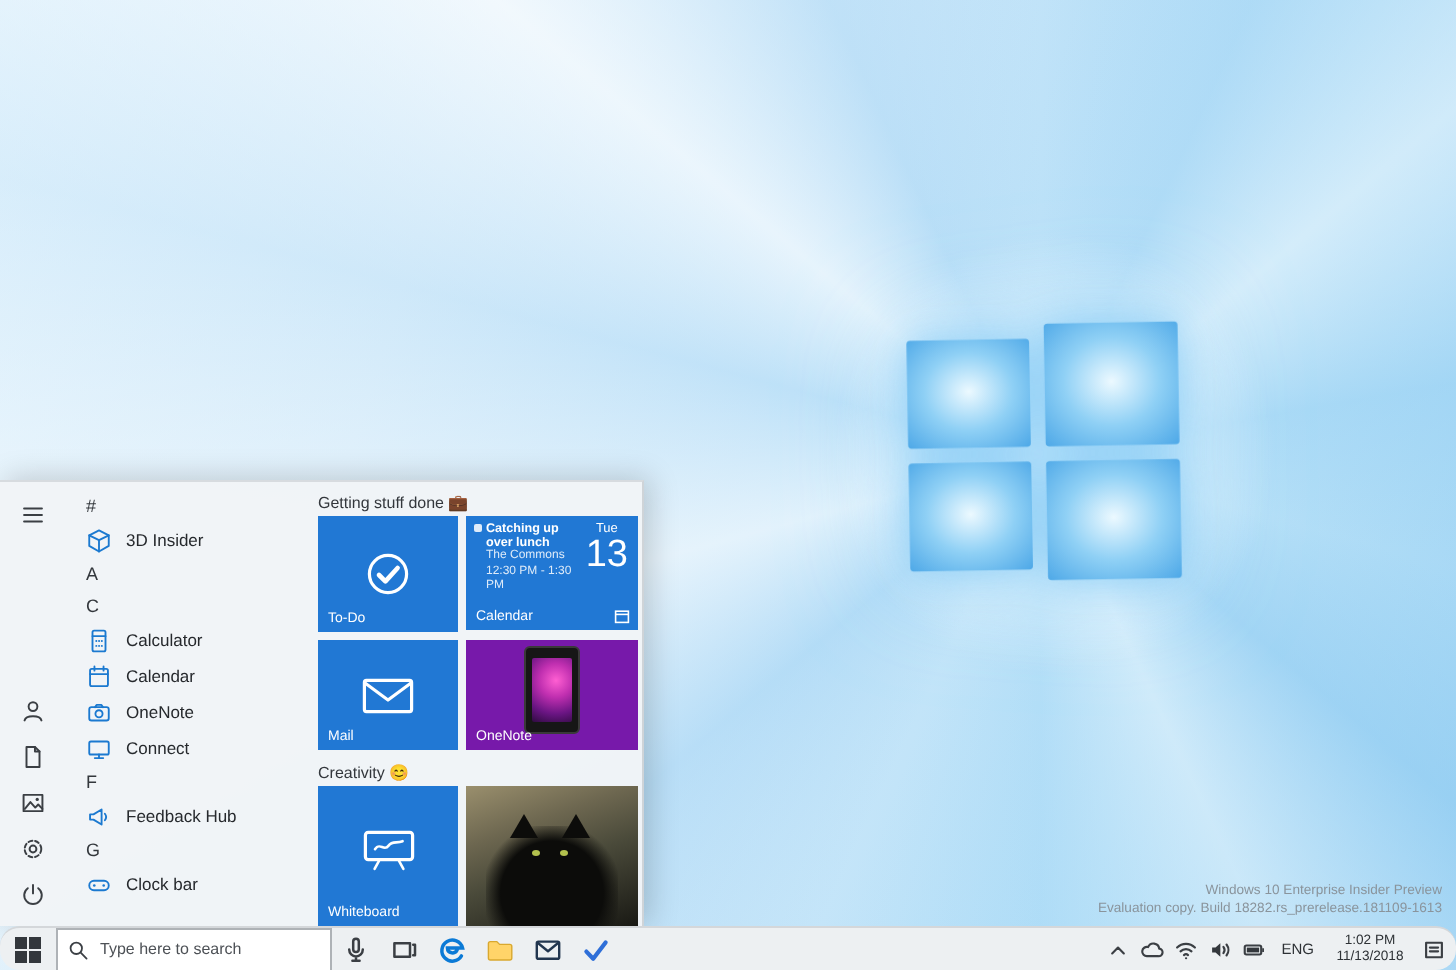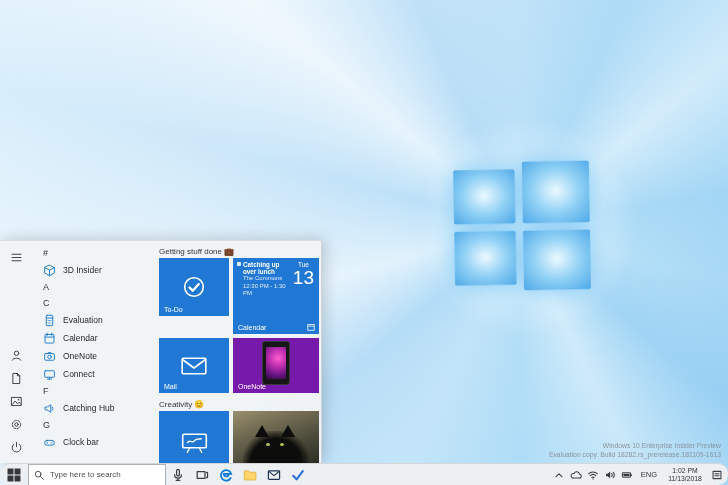--- a/index.html
+++ b/index.html
@@ -48,21 +48,21 @@
 
   .tiles{flex:1;padding:4px 2px 0 6px;position:relative;}
   .group-title{height:13px;font-size:8px;color:#33373c;display:flex;align-items:center;cursor:pointer;}
   .gt2{margin-top:5px}
   .tile-row{display:flex;gap:4px;margin-top:0px;}
   .tile-row + .tile-row{margin-top:4px}
   .tile{position:relative;background:#2178d4;cursor:pointer;overflow:hidden;
     display:flex;align-items:center;justify-content:center;}
   .tile-label{position:absolute;left:5px;bottom:3px;font-size:7px;color:#fff;}
   .t-todo{width:70px;height:58px}
-  .t-cal{width:86px;height:76px}
+  .t-cal{width:86px;height:57px}
   .t-mail{width:70px;height:55px}
   .t-onenote{width:86px;height:55px;background:#7719aa}
   .t-wb{width:70px;height:70px}
   .t-photo{width:86px;height:70px;background:linear-gradient(160deg,#9a8f6d 0%,#6d6750 30%,#4a4a3a 55%,#191914 100%);}
   .wst{fill:none;stroke:#fff;stroke-width:1.6;stroke-linejoin:round}
   .wst2{fill:none;stroke:#fff;stroke-width:2.3;stroke-linecap:round;stroke-linejoin:round}
   .wst3{fill:none;stroke:#fff;stroke-width:1}
   .wst4{fill:none;stroke:#fff;stroke-width:1.3;stroke-linecap:round}
   .t-todo .tile-ic{width:24px;height:24px}
   .t-mail .tile-ic{width:26px;height:18px}
@@ -202,21 +202,21 @@
           <span>C</span>
         </div>
       <div class="app-row">
         <span class="app-ic">
             <svg viewBox="0 0 16 16">
               <rect class="ab" x="4" y="1.6" width="8" height="12.8" rx="1"></rect>
               <path class="ab" d="M4 5h8"></path>
               <path class="ab" stroke-width="1.5" d="M6.3 8h.1M8 8h.1M9.7 8h.1M6.3 11h.1M8 11h.1M9.7 11h.1"></path>
             </svg>
           </span>
-        <span class="app-label">Evaluation</span>
+        <span class="app-label">Calculator</span>
       </div>
       <div class="app-row">
         <span class="app-ic">
             <svg viewBox="0 0 16 16">
               <rect class="ab" x="2.5" y="3" width="11" height="10.6" rx="1"></rect>
               <path class="ab" d="M2.5 6.2h11M5.2 1.5v2.6M10.8 1.5v2.6"></path>
             </svg>
           </span>
         <span class="app-label">Calendar</span>
       </div>
@@ -242,21 +242,21 @@
       <div class="app-header">
           <span>F</span>
         </div>
       <div class="app-row">
         <span class="app-ic">
             <svg viewBox="0 0 16 16">
               <path class="ab" d="M2.5 6.4v3.2h2.1l5 3V3.4l-5 3Z"></path>
               <path class="ab" d="M11.6 6a3.2 3.2 0 0 1 0 4"></path>
             </svg>
           </span>
-        <span class="app-label">Catching Hub</span>
+        <span class="app-label">Feedback Hub</span>
       </div>
       <div class="app-header">
           <span>G</span>
         </div>
       <div class="app-row">
         <span class="app-ic">
             <svg viewBox="0 0 16 16">
               <rect class="ab" x="2" y="5.4" width="12" height="5.8" rx="2.9"></rect>
               <circle class="abf" cx="5.1" cy="8.3" r=".8"></circle>
               <circle class="abf" cx="10.9" cy="8.3" r=".8"></circle>

